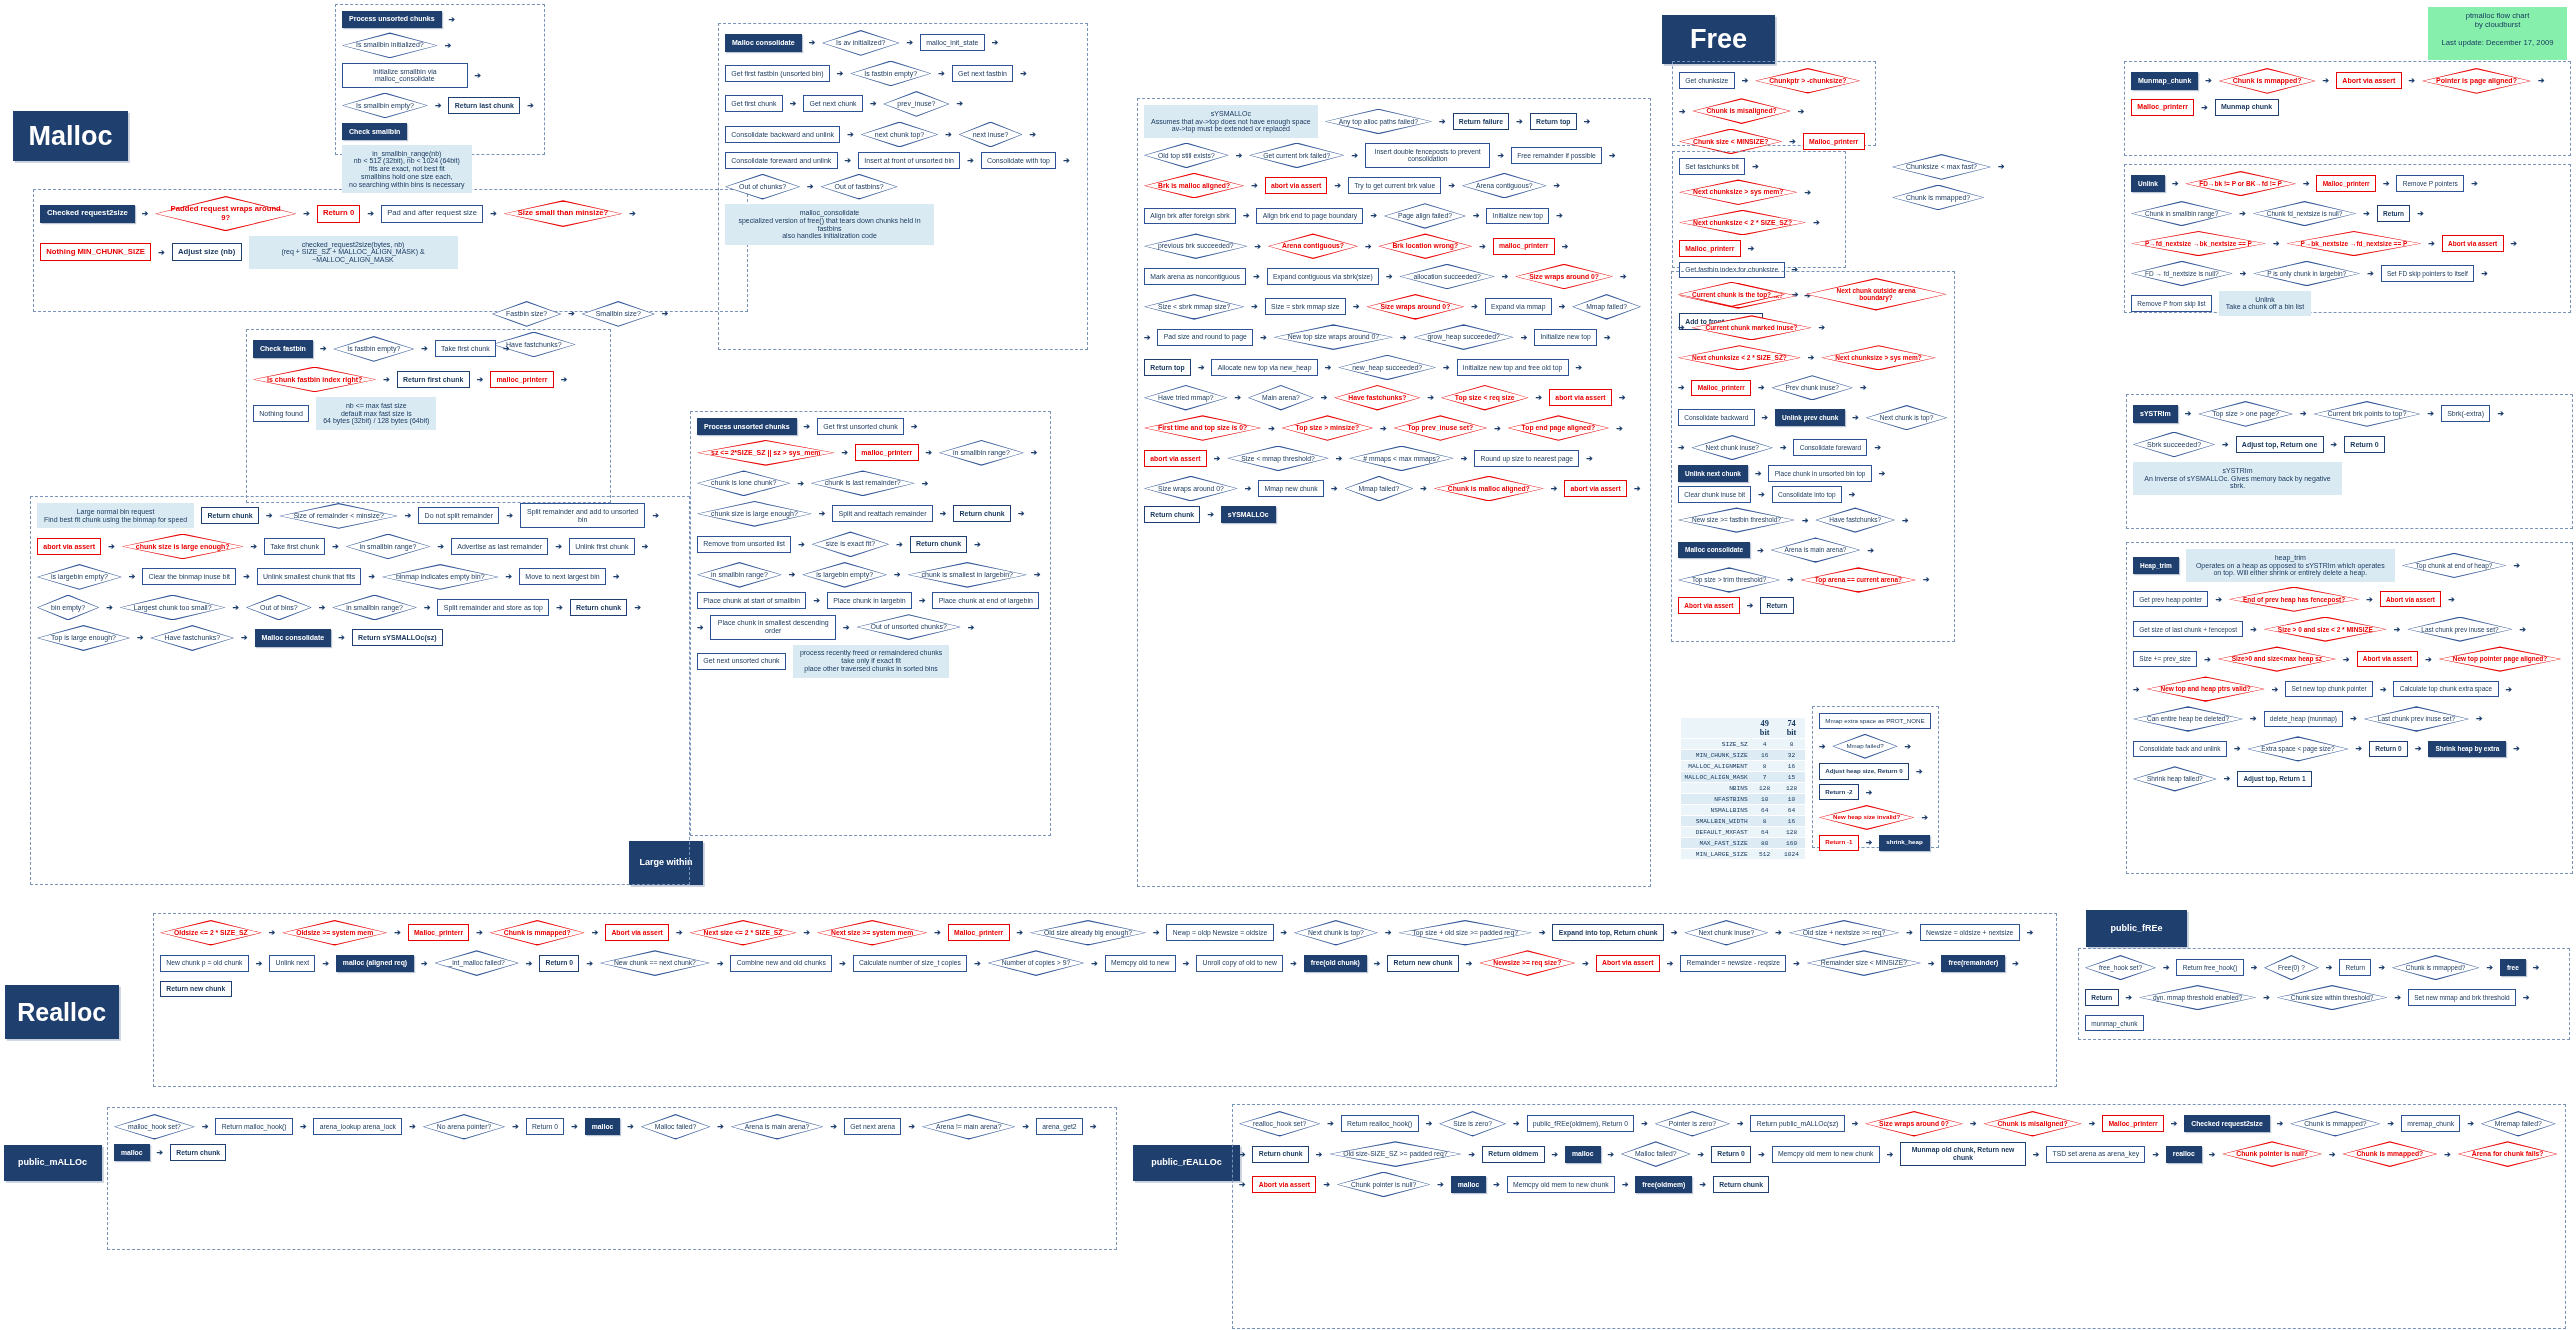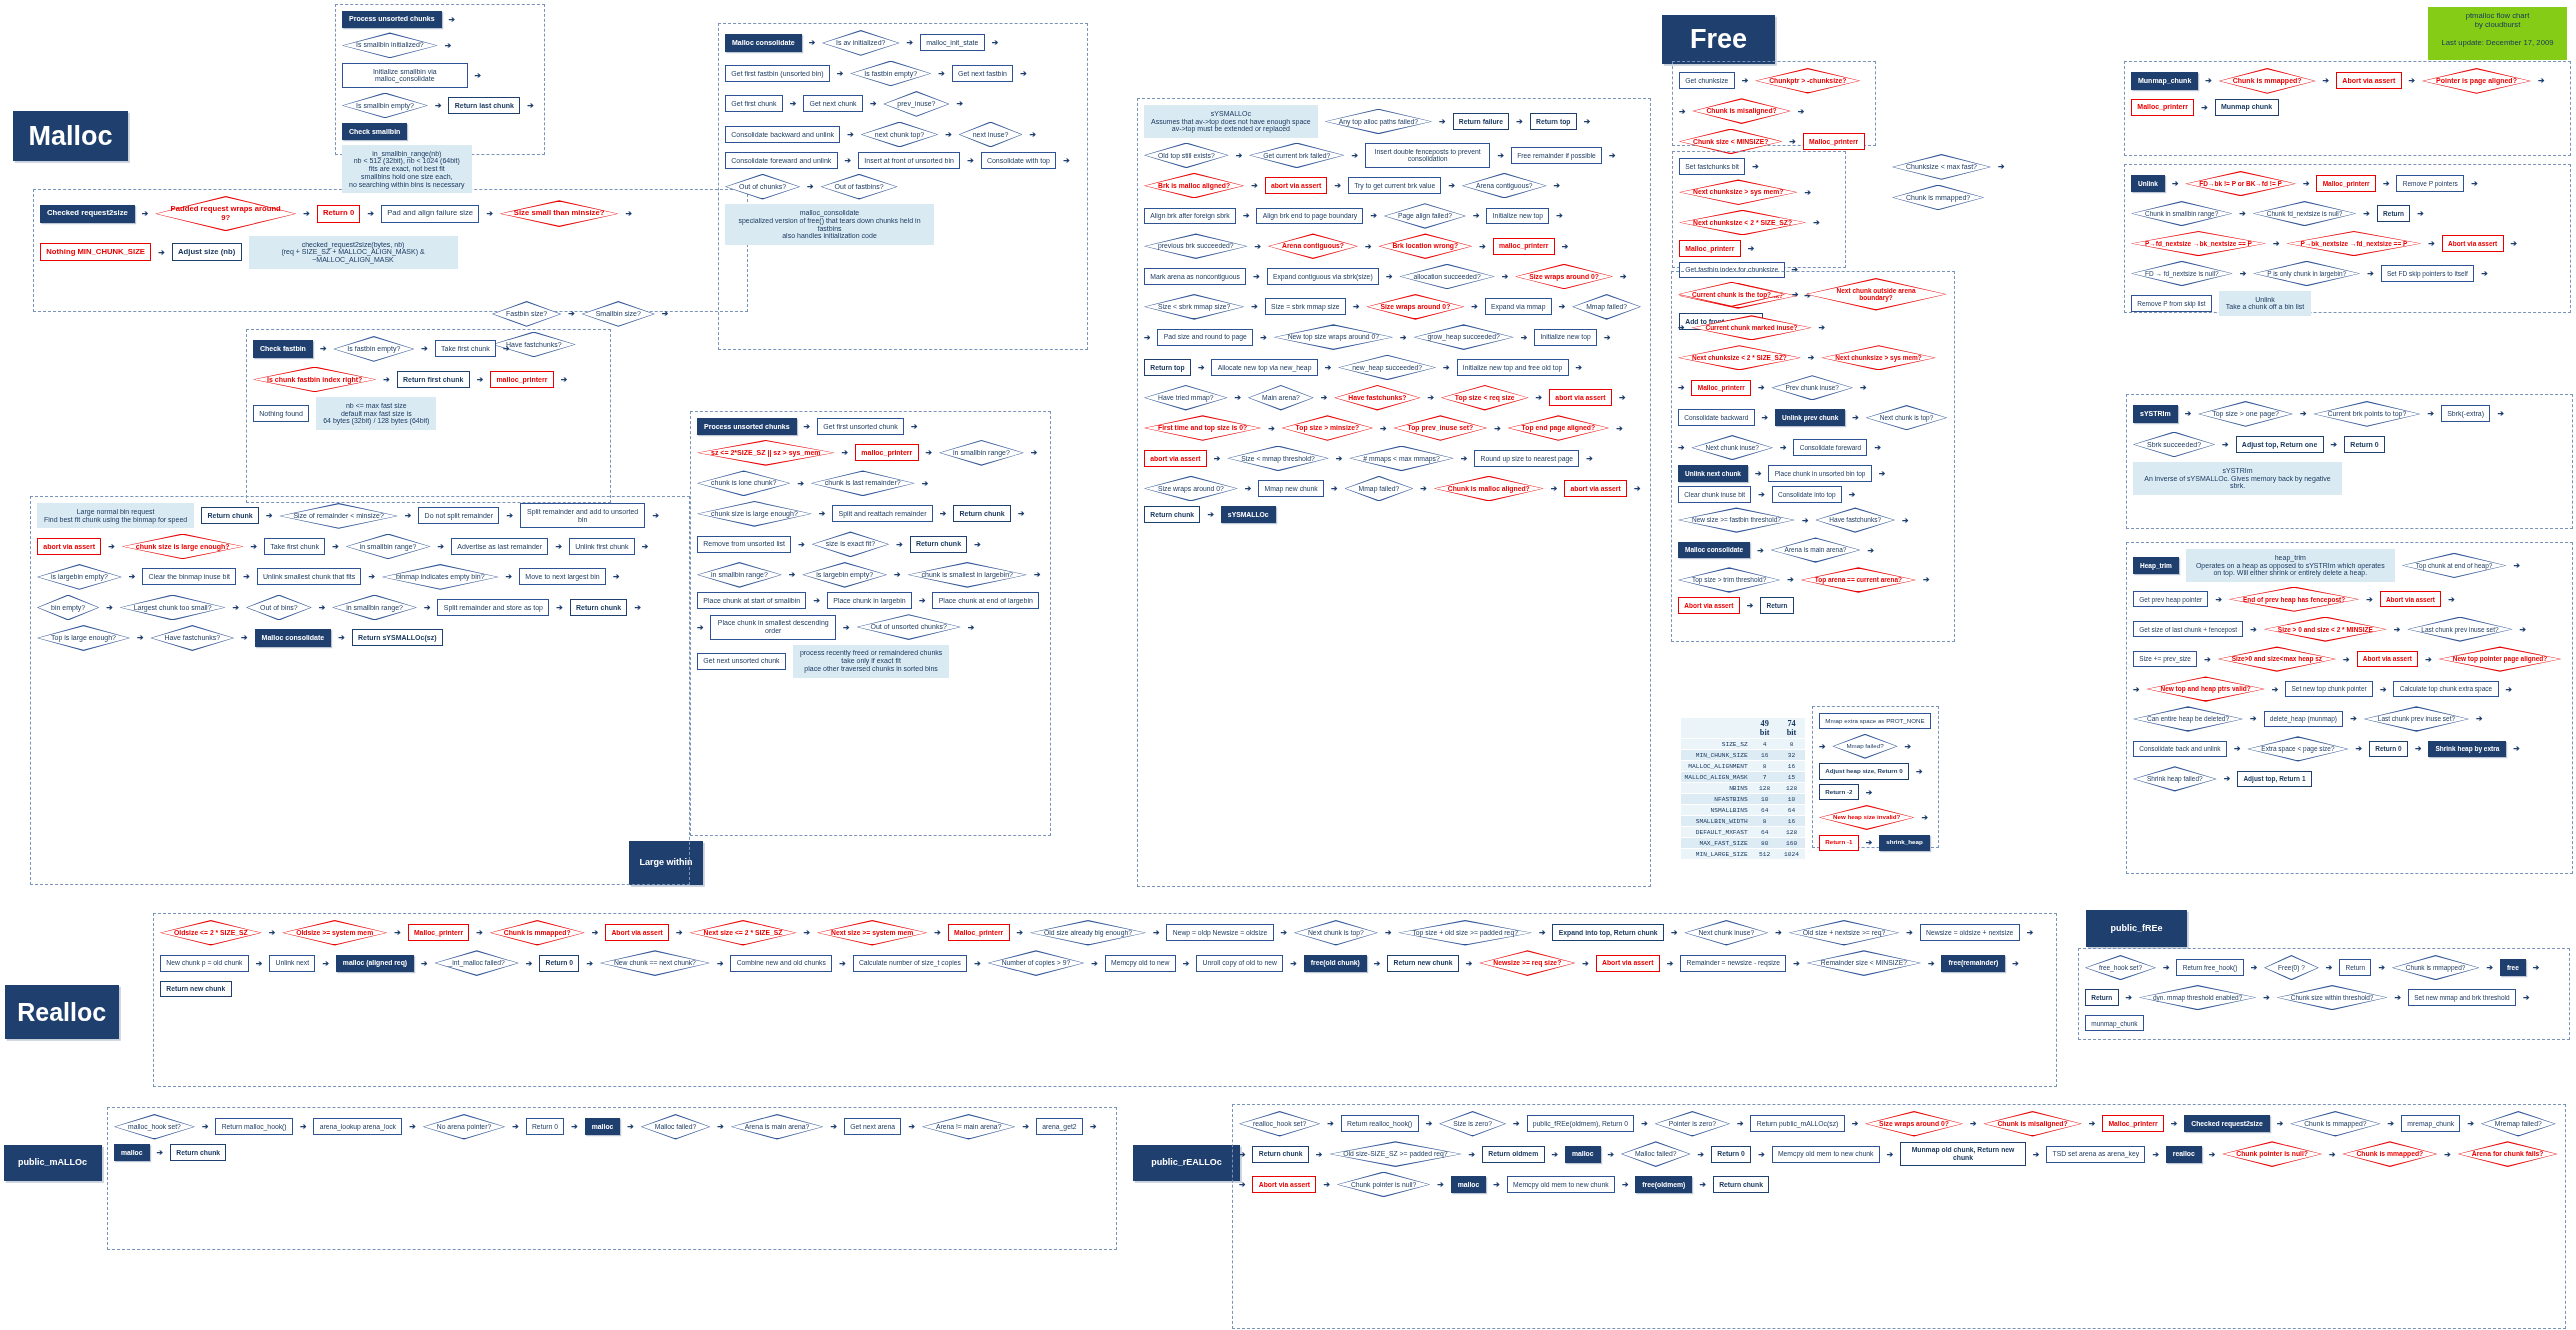--- a/index.html
+++ b/index.html
@@ -21,21 +21,21 @@
   .dec,.rdec{position:relative;z-index:0;padding:9px 14px;}
   .dec::before,.rdec::before{content:"";position:absolute;inset:0;z-index:-2;
        clip-path:polygon(50% 0,100% 50%,50% 100%,0 50%);background:#2E5395;}
   .dec::after,.rdec::after{content:"";position:absolute;inset:1.2px;z-index:-1;
        clip-path:polygon(50% 0,100% 50%,50% 100%,0 50%);background:#fff;}
   .rdec{color:#EA0000;font-weight:bold;}
   .rdec::before{background:#EA0000;}
   .note{background:#D9EAF3;color:#17365D;padding:4.7px 7px;text-align:center;
         white-space:pre-line;font-size:7px;max-width:195px;}
   .arr{color:#1F3F6E;font-weight:bold;font-size:7.7px;}
-  .credit{position:absolute;background:#84cc16;color:#17365D;text-align:center;
+  .credit{position:absolute;background:#86efac;color:#17365D;text-align:center;
           white-space:pre-line;padding:4.7px 6px;font-size:7.7px;box-sizing:border-box;}
   #const-table{position:absolute;border-collapse:collapse;background:#EAF4F9;
           font-family:"Liberation Mono",monospace;font-size:6.2px;color:#17365D;}
   #const-table th{font-family:"Liberation Serif",serif;font-size:8.3px;font-weight:bold;
           padding:1.2px 3.6px;text-align:center;}
   #const-table td{padding:1.5px 3.6px;border-top:0.6px solid #fff;}
   #const-table td:first-child{text-align:right;}
   #const-table td:not(:first-child){text-align:center;}
   #const-table tr:nth-child(even){background:#DCEBF4;}
 </style>
@@ -120,21 +120,21 @@
     <div class="banner" style="left: 1133px; top: 1145px; width: 107px; height: 36px; font-size: 9px;">public_rEALLOc</div>
     <div class="banner" style="left: 2086px; top: 910px; width: 101px; height: 37px; font-size: 9px;">public_fREe</div>
     <div class="banner" style="left: 629px; top: 841px; width: 74px; height: 44px; font-size: 9px;">Large within</div>
     <div class="grp" style="left: 33px; top: 189px; width: 715px; height: 123px;">
       <span class="node sub" style="font-size: 7.7px;">Checked request2size</span>
       <span class="arr">➔</span>
       <span class="node rdec" style="font-size: 7.7px;">Padded request wraps around 9?</span>
       <span class="arr">➔</span>
       <span class="node rbox" style="font-size: 7.7px;">Return 0</span>
       <span class="arr">➔</span>
-      <span class="node proc" style="font-size: 7.7px;">Pad and align failure size</span>
+      <span class="node proc" style="font-size: 7.7px;">Pad and after request size</span>
       <span class="arr">➔</span>
       <span class="node rdec" style="font-size: 7.7px;">Size small than minsize?</span>
       <span class="arr">➔</span>
       <span class="node rbox" style="font-size: 7.7px;">Nothing MIN_CHUNK_SIZE</span>
       <span class="arr">➔</span>
       <span class="node term" style="font-size: 7.7px;">Adjust size (nb)</span>
       <span class="node note">checked_request2size(bytes, nb)
 (req + SIZE_SZ + MALLOC_ALIGN_MASK) &amp; ~MALLOC_ALIGN_MASK</span>
     </div>
     <div class="grp noframe" style="left: 486px; top: 295px; width: 261px; height: 37px;">

